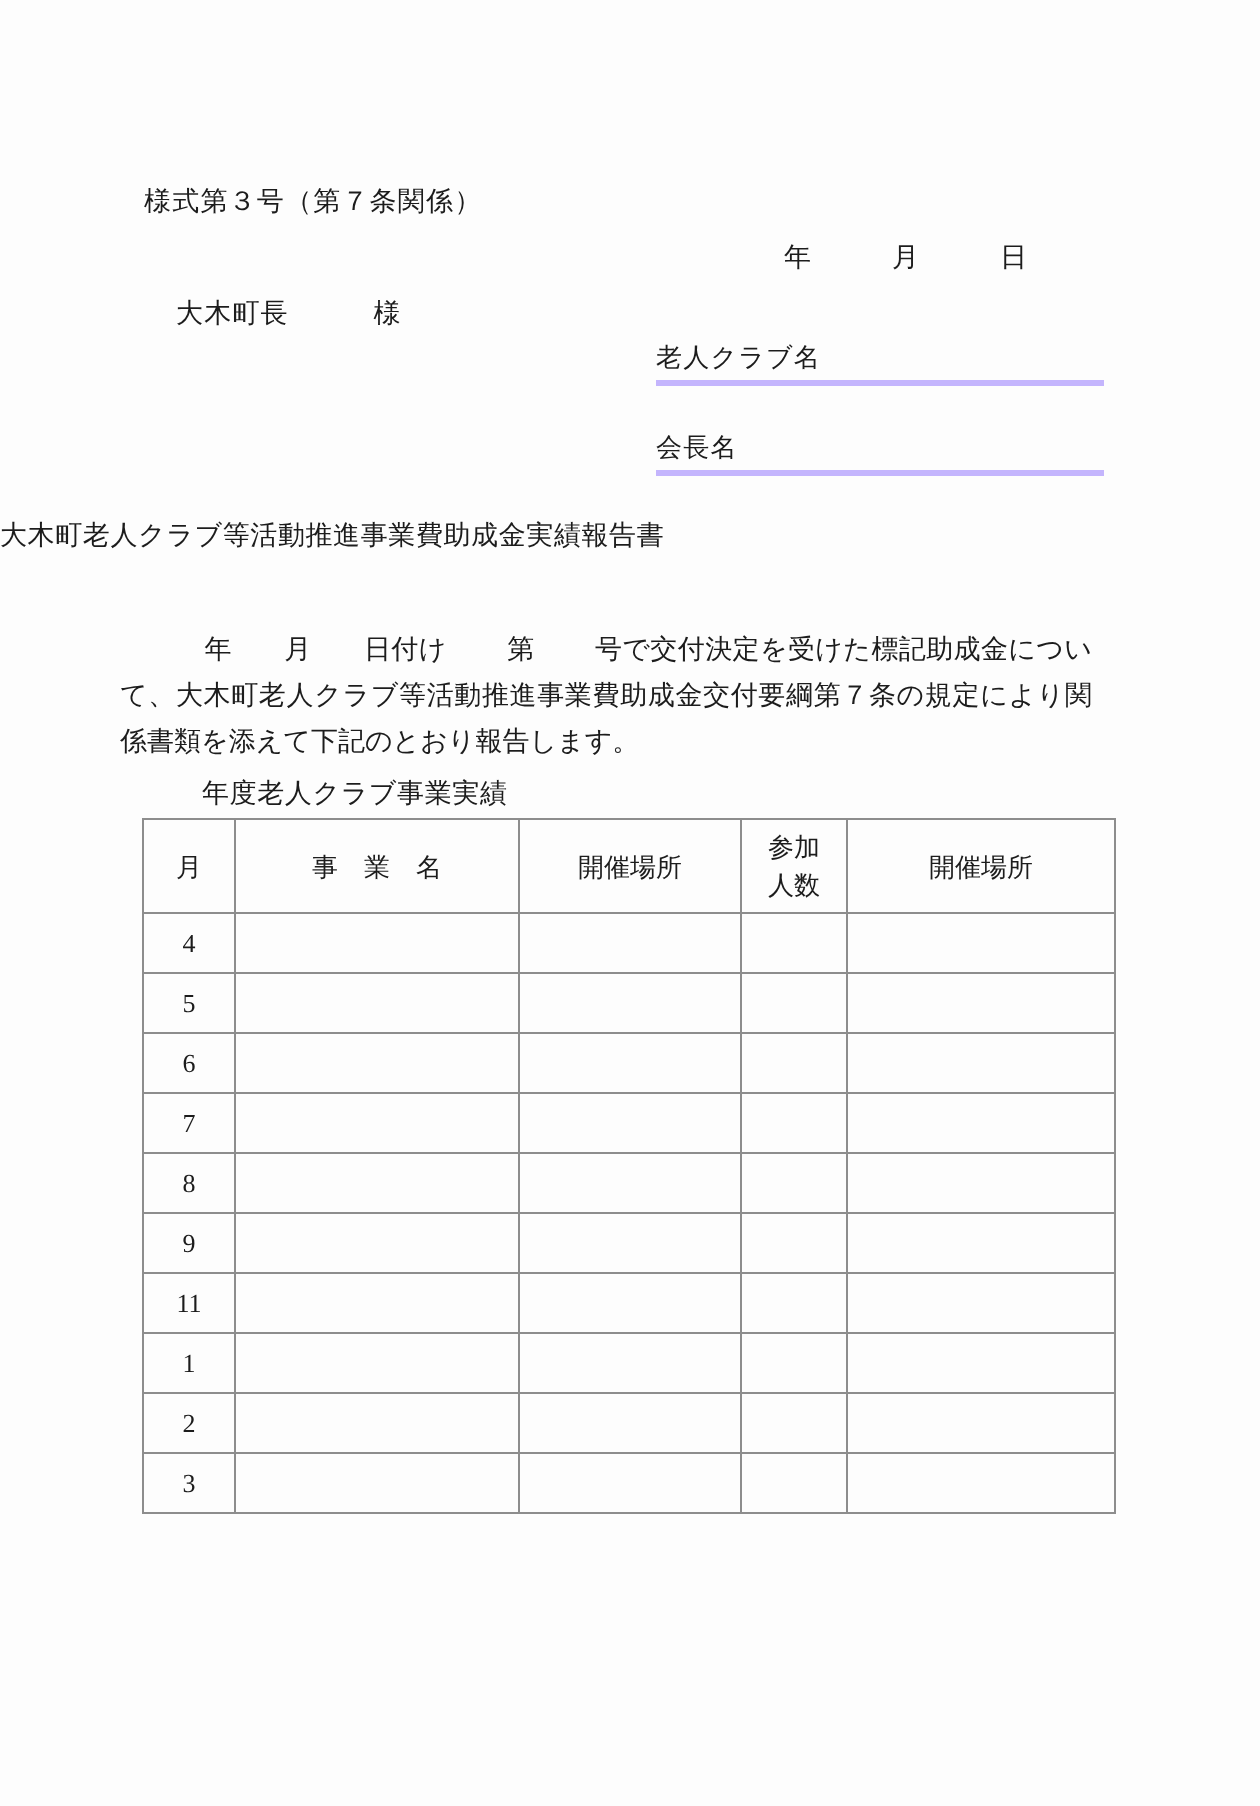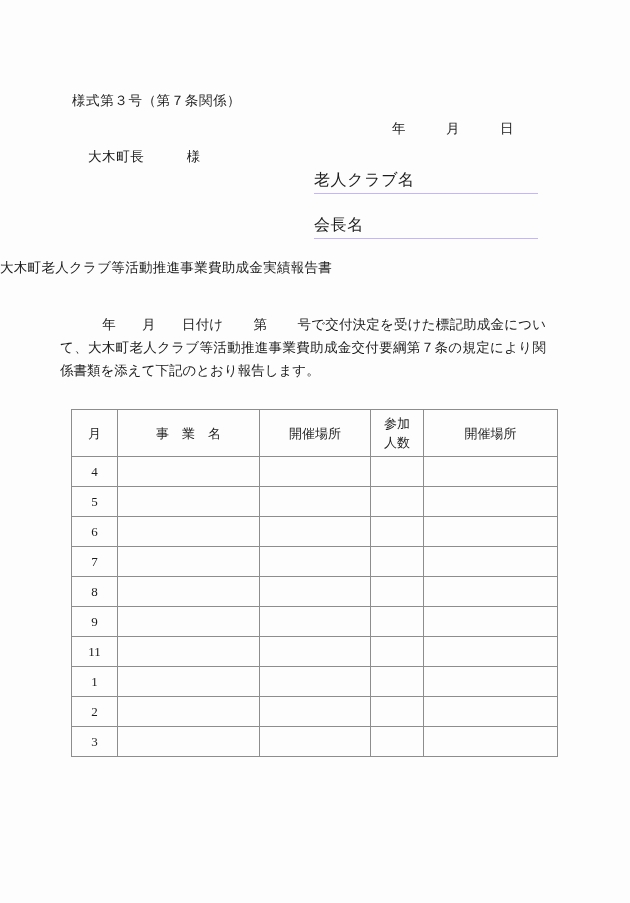--- a/index.html
+++ b/index.html
@@ -39,24 +39,24 @@
     position: absolute;
     left: 88px;
     top: 148px;
     font-size: 13.5px;
     letter-spacing: 0.6px;
     white-space: pre;
   }
 
   .sig-row {
     position: absolute;
-    left: 314px;
+    left: 328px;
     width: 224px;
-    font-size: 16px;
-    border-bottom: 1px solid #c4b5fd;
+    font-size: 13px;
+    border-bottom: 3px solid #c4b5fd;
     padding-bottom: 2px;
     letter-spacing: 0.6px;
     box-sizing: border-box;
     white-space: pre;
   }
   .sig-club  { top: 170px; }
   .sig-chair { top: 215px; }
 
   
   .doc-title {
@@ -142,20 +142,21 @@
   <div class="sig-row sig-club">老人クラブ名</div>
 
   <div class="sig-row sig-chair">会長名</div>
 
   <div class="doc-title">大木町老人クラブ等活動推進事業費助成金実績報告書</div>
 
   <div class="body-text">
     <span class="indent"></span><span>年</span><span class="gap-sm"></span><span>月</span><span class="gap-sm"></span><span>日付け</span><span class="gap-md"></span><span>第</span><span class="gap-md"></span><span>号で交付決定を受けた標記助成金につい</span><span>て、大木町老人クラブ等活動推進事業費助成金交付要綱第７条の規定により関</span><span>係書類を添えて下記のとおり報告します。</span>
   </div>
 
+  <div class="table-caption">年度老人クラブ事業実績</div>
 
   <table class="record-table">
     <colgroup>
       <col class="col-month">
       <col class="col-name">
       <col class="col-place">
       <col class="col-count">
       <col class="col-content">
     </colgroup>
     <thead>

